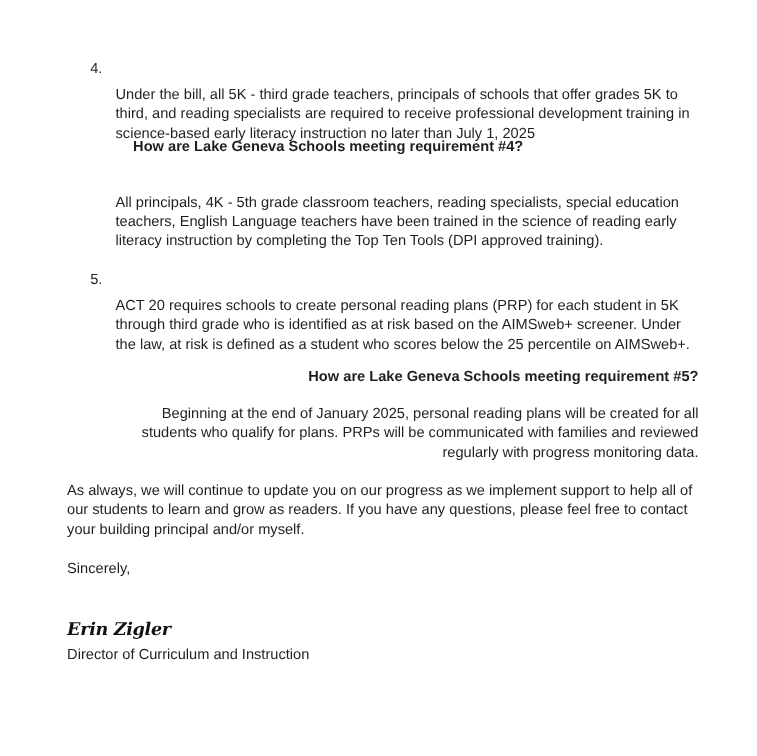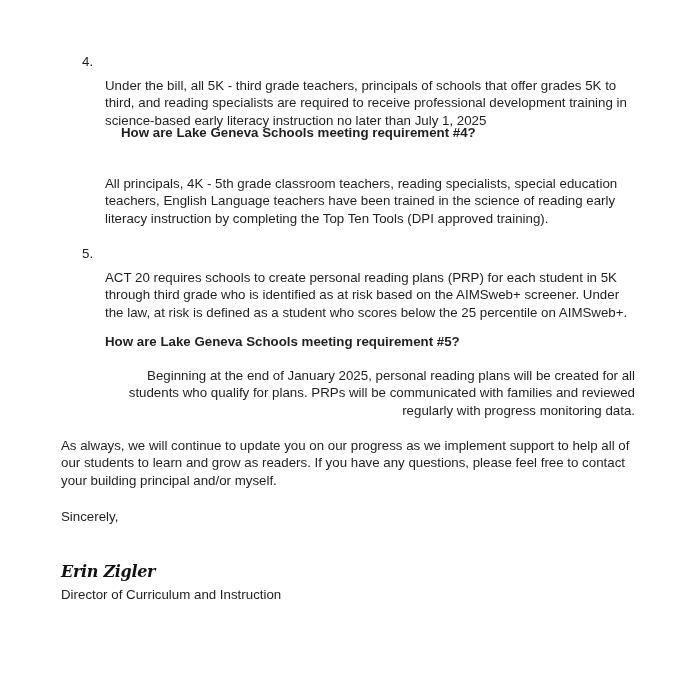--- a/index.html
+++ b/index.html
@@ -78,21 +78,21 @@
     <span class="list-num">4.</span>
     <div class="list-body italic">Under the bill, all 5K - third grade teachers, principals of schools that offer grades 5K to third, and reading specialists are required to receive professional development training in science-based early literacy instruction no later than July 1, 2025</div>
   </div>
   <div class="block bold" style="top:124px;margin-left:16px;">How are Lake Geneva Schools meeting requirement #4?</div>
   <div class="block" style="top:175px;">All principals, 4K - 5th grade classroom teachers, reading specialists, special education teachers, English Language teachers have been trained in the science of reading early literacy instruction by completing the Top Ten Tools (DPI approved training).</div>
 
   <div class="list-item" style="top:245px;">
     <span class="list-num">5.</span>
     <div class="list-body italic">ACT 20 requires schools to create personal reading plans (PRP) for each student in 5K through third grade who is identified as at risk based on the AIMSweb+ screener.  Under the law, at risk is defined as a student who scores below the 25 percentile on AIMSweb+.</div>
   </div>
-  <div class="block bold" style="top:333px;">How are Lake Geneva Schools meeting requirement #5?</div>
+  <div class="block bold" style="top:333px;text-align:right;">How are Lake Geneva Schools meeting requirement #5?</div>
   <div class="block" style="top:367px;text-align:right;">Beginning at the end of January 2025, personal reading plans will be created for all students who qualify for plans.  PRPs will be communicated with families and reviewed regularly with progress monitoring data.</div>
 
   <div class="para" style="top:437px;">As always, we will continue to update you on our progress as we implement support to help all of our students to learn and grow as readers.  If you have any questions, please feel free to contact your building principal and/or myself.</div>
   <div class="para" style="top:508px;">Sincerely,</div>
 
   <div class="signature">Erin Zigler</div>
   <div class="para" style="top:586px;">Director of Curriculum and Instruction</div>
 
 </div>
 

